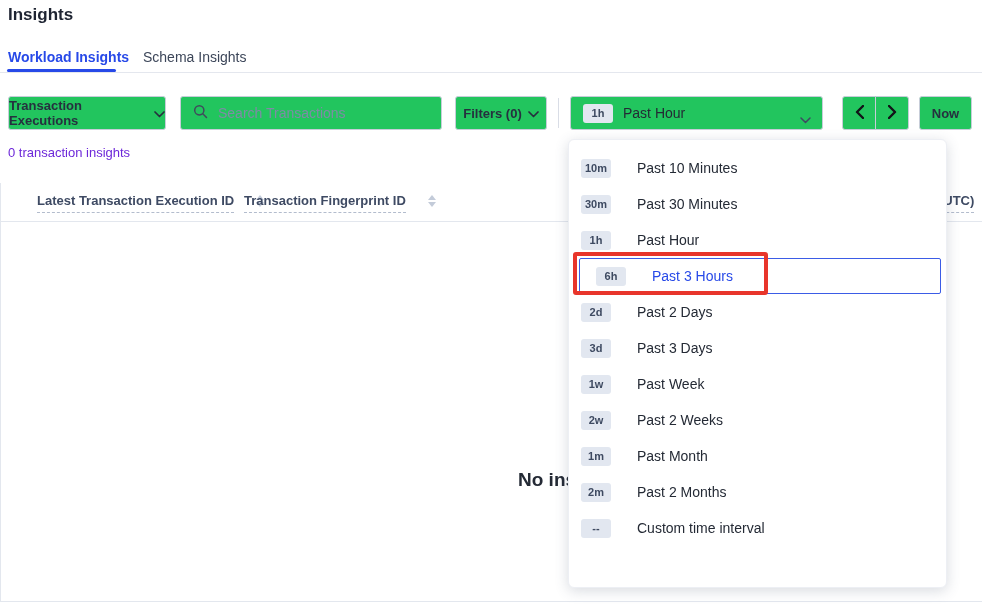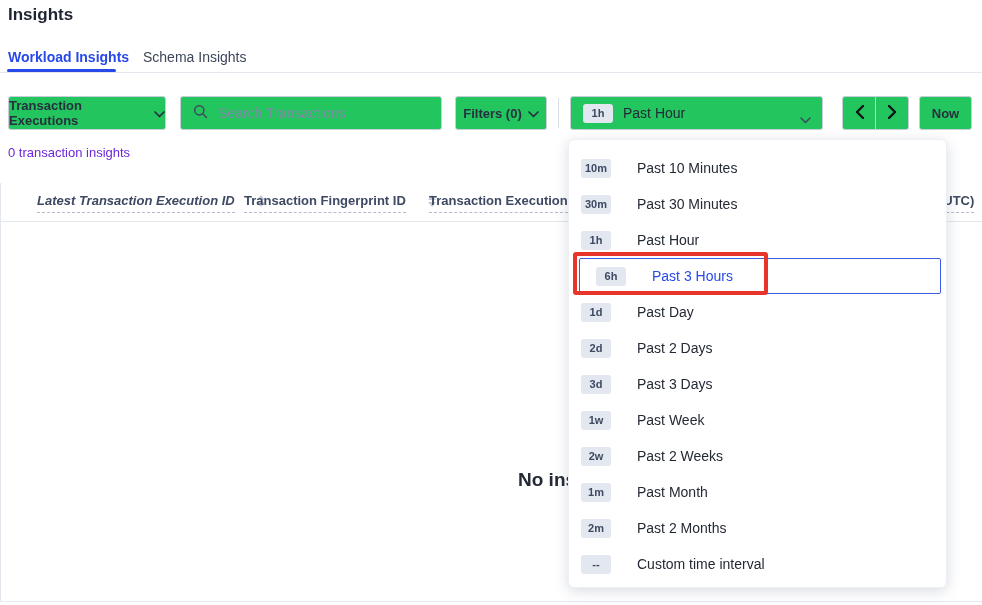--- a/index.html
+++ b/index.html
@@ -46,21 +46,21 @@
 
   #summary-count { left:8px; top:145px; font-size:13px; font-weight:400; color:#6d28d9; }
 
   
   #insights-table { left:0; top:183px; width:982px; height:419px;
     border-left:1px solid #e3e7ee; border-bottom:1px solid #e3e7ee; }
   #table-header-row { position:relative; height:39px; border-bottom:1px solid #e3e7ee; }
   .th { position:absolute; top:10px; display:flex; align-items:flex-start;
     font-size:13px; font-weight:700; color:#3e4a63; white-space:nowrap; cursor:pointer; }
   .th-label { border-bottom:1px dashed #b3bccd; padding-bottom:4px; }
-  .th-col1 { left:36px;font-style:italic; } .th-col2 { left:243px; } .th-col3 { left:428px; } .th-col4 { left:871px; }
+  .th-col1 { left:36px; } .th-col2 { left:243px; } .th-col3 { left:428px; } .th-col4 { left:871px; }
   .sort { display:inline-flex; flex-direction:column; gap:2px; margin-left:22px; margin-top:2px; }
   .sort .up { width:0; height:0; border-left:4px solid transparent; border-right:4px solid transparent; border-bottom:5px solid #c3cbd9; }
   .sort .down { width:0; height:0; border-left:4px solid transparent; border-right:4px solid transparent; border-top:5px solid #c3cbd9; }
 
   #empty-message { left:518px; top:469px; font-size:19px; font-weight:700; color:#242a35; white-space:nowrap; }
 
   
   #time-dropdown { left:568px; top:139px; width:379px; height:449px; z-index:10;
     background:#fff; border:1px solid #edeff4; border-radius:6px;
     box-shadow:0 3px 14px rgba(62,74,99,0.20); padding-top:10px; }
@@ -152,23 +152,20 @@
           <span class="down"></span>
         </span>
     </div>
     <div class="th th-col2">
       <span class="th-label">Transaction Fingerprint ID</span>
       <span class="sort">
           <span class="up"></span>
           <span class="down"></span>
         </span>
     </div>
-    <div class="th th-col3">
-      <span class="th-label">Transaction Execution</span>
-    </div>
     <div class="th th-col4">
       <span class="th-label">Start Time (UTC)</span>
     </div>
   </div>
 </div>
 
 <div class="abs" id="empty-message">No insights since this page was last refreshed.</div>
 
 <div class="abs" id="time-dropdown">
     <div class="dd-item">
@@ -181,24 +178,20 @@
   </div>
     <div class="dd-item">
     <span class="dd-badge mini-badge">1h</span>
     <span class="dd-label">Past Hour</span>
   </div>
     <div class="dd-item selected">
     <span class="dd-badge mini-badge">6h</span>
     <span class="dd-label">Past 3 Hours</span>
   </div>
     <div class="dd-item">
-    <span class="dd-badge mini-badge">1d</span>
-    <span class="dd-label">Past Day</span>
-  </div>
-    <div class="dd-item">
     <span class="dd-badge mini-badge">2d</span>
     <span class="dd-label">Past 2 Days</span>
   </div>
     <div class="dd-item">
     <span class="dd-badge mini-badge">3d</span>
     <span class="dd-label">Past 3 Days</span>
   </div>
     <div class="dd-item">
     <span class="dd-badge mini-badge">1w</span>
     <span class="dd-label">Past Week</span>

